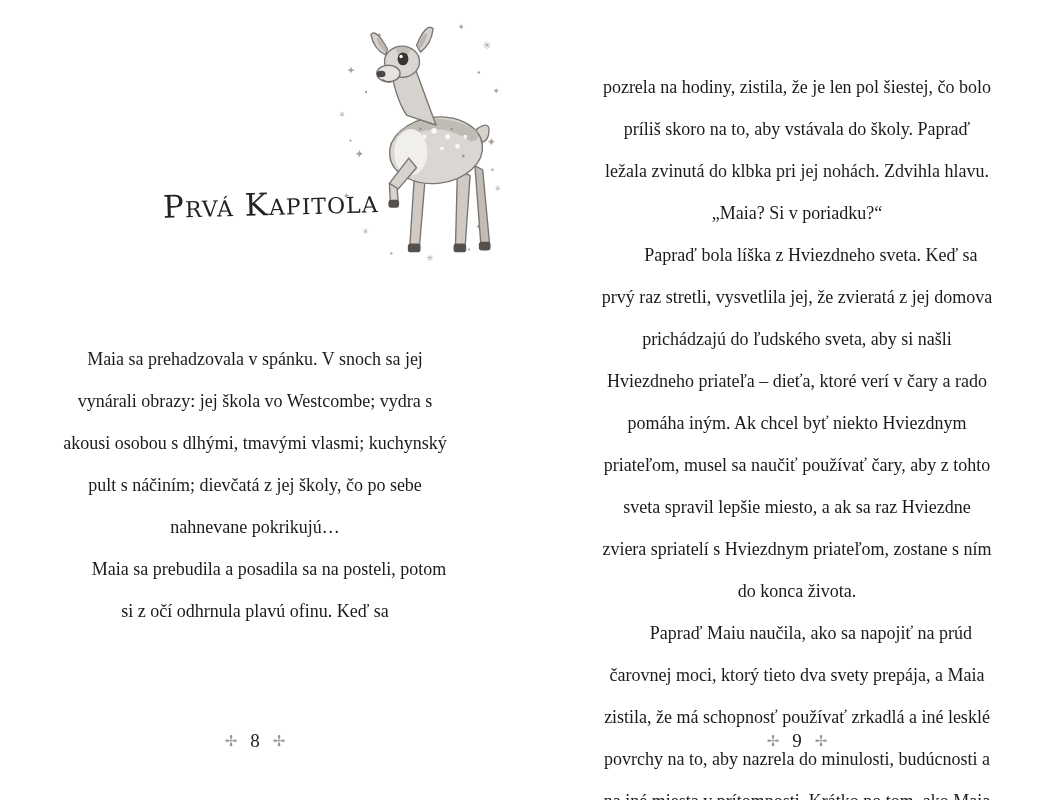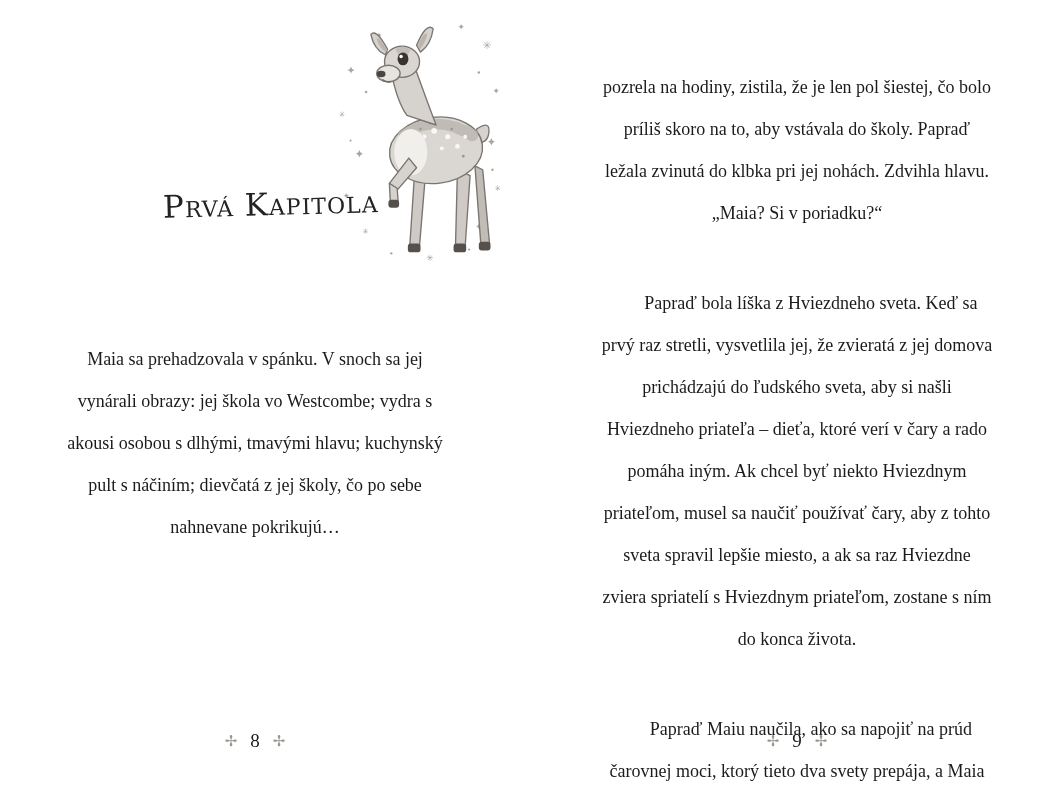--- a/index.html
+++ b/index.html
@@ -37,21 +37,21 @@
     transform: rotate(-1.5deg);
     white-space: nowrap;
   }
   .text {
     position: absolute;
     font-size: 18px;
     line-height: 42px;
     text-align: center;
   }
   .text p { margin: 0; }
-  .text p.indent { text-indent: 1.55em; margin-top: 48px; }
+  .text p.indent { text-indent: 1.55em; }
   .left-text  { left: 63px;  top: 338px; width: 384px; }
   .right-text { left: 601px; top: 66px;  width: 392px; }
   .footer {
     position: absolute;
     top: 730px;
     display: flex;
     align-items: center;
     justify-content: center;
     gap: 13px;
   }
@@ -147,21 +147,22 @@
       <ellipse cx="49.5" cy="71.5" rx="4.5" ry="3.4" fill="#4a4542" stroke="none"></ellipse>
       <path d="M51,77 q4,4 9,2.5" fill="none" stroke="#6b6661" stroke-width="1.2"></path>
       <ellipse cx="72" cy="56" rx="5.6" ry="6.6" fill="#39342f" stroke="none"></ellipse>
       <circle cx="70" cy="53.4" r="1.8" fill="#ffffff" stroke="none"></circle>
     </g>
   </svg>
 
   <h1 class="chapter-title">Prvá Kapitola</h1>
 
   <div class="text left-text">
-    <p>Maia sa prehadzovala v spánku. V snoch sa jej vynárali obrazy: jej škola vo Westcombe; vydra s akousi osobou s dlhými, tmavými hlavu; kuchynský pult s náčiním; dievčatá z jej školy, čo po sebe nahnevane pokrikujú…</p>
+    <p>Maia sa prehadzovala v spánku. V snoch sa jej vynárali obrazy: jej škola vo Westcombe; vydra s akousi osobou s dlhými, tmavými vlasmi; kuchynský pult s náčiním; dievčatá z jej školy, čo po sebe nahnevane pokrikujú…</p>
+    <p class="indent">Maia sa prebudila a posadila sa na posteli, potom si z očí odhrnula plavú ofinu. Keď sa</p>
   </div>
 
   <div class="text right-text">
     <p>pozrela na hodiny, zistila, že je len pol šiestej, čo bolo príliš skoro na to, aby vstávala do školy. Papraď ležala zvinutá do klbka pri jej nohách. Zdvihla hlavu. „Maia? Si v poriadku?“</p>
     <p class="indent">Papraď bola líška z Hviezdneho sveta. Keď sa prvý raz stretli, vysvetlila jej, že zvieratá z jej domova prichádzajú do ľudského sveta, aby si našli Hviezdneho priateľa – dieťa, ktoré verí v čary a rado pomáha iným. Ak chcel byť niekto Hviezdnym priateľom, musel sa naučiť používať čary, aby z tohto sveta spravil lepšie miesto, a ak sa raz Hviezdne zviera spriatelí s Hviezdnym priateľom, zostane s ním do konca života.</p>
     <p class="indent">Papraď Maiu naučila, ako sa napojiť na prúd čarovnej moci, ktorý tieto dva svety prepája, a Maia zistila, že má schopnosť používať zrkadlá a iné lesklé povrchy na to, aby nazrela do minulosti, budúcnosti a na iné miesta v prítomnosti. Krátko po tom, ako Maia stretla Papraď, sa Hviezdnymi priateľkami stali aj jej</p>
   </div>
 
   <div class="footer left-footer">
     <span class="orn">✢</span>

